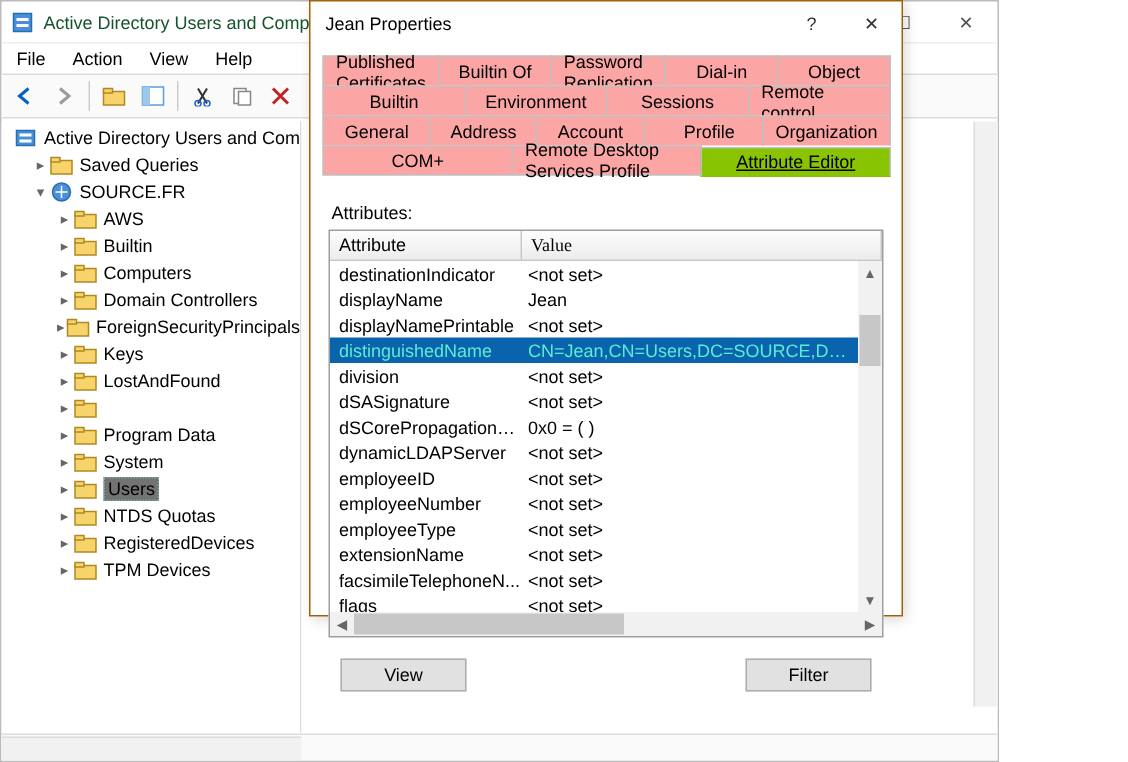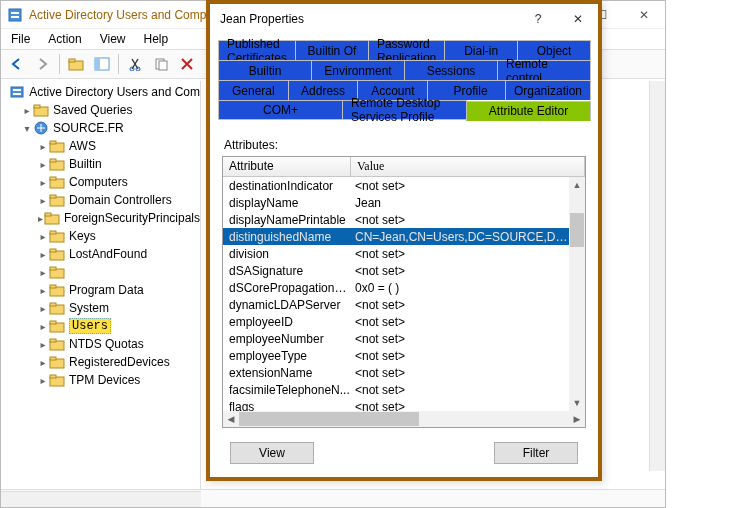--- a/index.html
+++ b/index.html
@@ -2,71 +2,71 @@
 <html><head>
 <meta charset="utf-8">
 <style>
   * { box-sizing: border-box; margin: 0; padding: 0; font-family: "Segoe UI", Tahoma, sans-serif; font-size: 12px; }
   html, body { width: 752px; height: 508px; background: #fff; overflow: hidden; }
 
   
   .app-window { position: absolute; left: 0; top: 0; width: 666px; height: 508px; border: 1px solid #bbb; background: #fff; }
   .app-titlebar { height: 28px; display: flex; align-items: center; padding-left: 6px; border-bottom: 1px solid #eee; }
   .app-titlebar .icon { width: 16px; height: 16px; margin-right: 6px; }
-  .app-titlebar .title { color: #a16207; }
+  .app-titlebar .title { color: #14532d; }
   .window-controls { margin-left: auto; display: flex; }
   .window-controls div { width: 42px; height: 28px; display: flex; align-items: center; justify-content: center; color: #555; }
 
   .menubar { height: 20px; display: flex; align-items: center; padding-left: 10px; gap: 18px; color: #000; }
   .menubar span { cursor: default; }
 
   .toolbar { height: 30px; border-top: 1px solid #ddd; border-bottom: 1px solid #ddd; display: flex; align-items: center; padding: 0 4px; gap: 2px; background: #fafafa; }
   .tb-btn { width: 24px; height: 22px; display: flex; align-items: center; justify-content: center; border: 1px solid transparent; }
   .tb-sep { width: 1px; height: 20px; background: #ccc; margin: 0 2px; }
 
   .workarea { position: absolute; top: 80px; left: 0; right: 0; bottom: 18px; display: flex; }
   .tree-pane { width: 200px; border-right: 1px solid #ddd; overflow: auto; padding-top: 2px; background: #fff; }
   .tree-node { display: flex; align-items: center; height: 18px; padding-left: 4px; white-space: nowrap; }
   .tree-indent { flex: 0 0 auto; }
   .twisty { width: 12px; text-align: center; color: #666; font-size: 10px; }
   .folder-icon { width: 16px; height: 14px; margin-right: 4px; }
   .tree-label { }
-  .tree-label.selected { background: #fde047; border: 1px dotted #7aa; padding: 0 2px; font-family: Liberation Mono, monospace; }
+  .tree-label.selected { background: #737373; border: 1px dotted #7aa; padding: 0 2px; }
 
   .content-pane { flex: 1; background: #fff; position: relative; }
   .content-pane .vscroll { position: absolute; right: 0; top: 0; bottom: 18px; width: 16px; background: #f1f1f1; border-left: 1px solid #ddd; }
 
   .statusbar { position: absolute; left: 0; right: 0; bottom: 0; height: 18px; border-top: 1px solid #ddd; background: #fafafa; }
 
   
-  .dlg { position: absolute; left: 206px; top: 0; width: 396px; height: 481px; background: #fff; border: 4px solid #a16207; box-shadow: 2px 2px 8px rgba(0,0,0,0.15); }
+  .dlg { position: absolute; left: 206px; top: 0; width: 396px; height: 411px; background: #fff; border: 1px solid #a16207; box-shadow: 2px 2px 8px rgba(0,0,0,0.15); }
   .dlg-titlebar { height: 30px; display: flex; align-items: center; padding-left: 10px; }
   .dlg-title { color: #000; }
   .dlg-titlebar .spacer { flex: 1; }
   .dlg-help, .dlg-close { width: 40px; height: 30px; display: flex; align-items: center; justify-content: center; color: #333; }
 
   .tabs-area { padding: 6px 8px; }
   .tab-row { display: flex; }
-  .tab { border: 1px solid #bfbfbf; border-bottom: none; background: #1d4ed8; padding: 2px 8px; height: 20px; display: flex; align-items: center; justify-content: center; margin-right: -1px; cursor: default; }
+  .tab { border: 1px solid #bfbfbf; border-bottom: none; background: #fca5a5; padding: 2px 8px; height: 20px; display: flex; align-items: center; justify-content: center; margin-right: -1px; cursor: default; }
   .tab.active { background: #89c403; font-weight: normal; position: relative; top: 1px; }
   .tab-row.last .tab { border-bottom: 1px solid #bfbfbf; }
   .tab-row.last .tab.active { border-bottom: 1px solid #89c403; }
 
   .dlg-body { padding: 6px 12px; }
   .attr-label { margin: 6px 0 4px 2px; }
   .listview { border: 1px solid #9e9e9e; height: 272px; position: relative; background: #fff; }
   .lv-head { display: flex; height: 20px; background: linear-gradient(#fdfdfd,#ececec); border-bottom: 1px solid #c7c7c7; }
   .lv-head div { border-right: 1px solid #c7c7c7; padding: 2px 6px; color: #000; }
   .lv-col1 { width: 128px; }
   .lv-col2 { flex: 1; font-family: Liberation Serif, serif; }
   .lv-rows { position: absolute; top: 20px; left: 0; right: 16px; bottom: 16px; overflow: hidden; }
   .lv-row { display: flex; height: 17px; align-items: center; }
   .lv-row .c1 { width: 128px; padding-left: 6px; overflow: hidden; text-overflow: ellipsis; white-space: nowrap; }
   .lv-row .c2 { flex: 1; padding-left: 4px; overflow: hidden; text-overflow: ellipsis; white-space: nowrap; }
-  .lv-row.sel { background: #0a64ad; color: #e5e5e5; }
+  .lv-row.sel { background: #0a64ad; color: #5eead4; }
   .lv-vscroll { position: absolute; right: 0; top: 20px; bottom: 16px; width: 16px; background: #f1f1f1; }
   .lv-vscroll .thumb { position: absolute; top: 36px; left: 1px; right: 1px; height: 34px; background: #c7c7c7; }
   .lv-vscroll .arrow { position: absolute; left: 0; right: 0; height: 16px; display:flex; align-items:center; justify-content:center; color:#666; font-size:9px; }
   .lv-vscroll .arrow.up { top: 0; }
   .lv-vscroll .arrow.down { bottom: 0; }
   .lv-hscroll { position: absolute; left: 0; right: 0; bottom: 0; height: 16px; background: #f1f1f1; }
   .lv-hscroll .thumb { position: absolute; left: 16px; top: 1px; bottom: 1px; width: 180px; background: #c7c7c7; }
   .lv-hscroll .arrow { position: absolute; top:0; bottom:0; width:16px; display:flex; align-items:center; justify-content:center; color:#666; font-size:9px; }
   .lv-hscroll .arrow.lft { left:0; }
   .lv-hscroll .arrow.rgt { right:0; }
@@ -346,21 +346,21 @@
       <div class="tab-row">
         <div class="tab" style="flex: 1 1 0%;">General</div>
         <div class="tab" style="flex: 1 1 0%;">Address</div>
         <div class="tab" style="flex: 1 1 0%;">Account</div>
         <div class="tab" style="flex: 1 1 0%; padding-left: 16px;">Profile</div>
         <div class="tab" style="flex: 1 1 0%;">Organization</div>
       </div>
       <div class="tab-row last">
         <div class="tab" style="flex: 1 1 0%;">COM+</div>
         <div class="tab" style="flex: 1 1 0%;">Remote Desktop Services Profile</div>
-        <div class="tab active" style="flex: 1 1 0%;">Attribute Editor</div>
+        <div class="tab active" style="flex: 1 1 0%; text-decoration: underline;">Attribute Editor</div>
       </div>
     </div>
 
   <div class="dlg-body">
     <div class="attr-label">Attributes:</div>
     <div class="listview">
       <div class="lv-head">
         <div class="lv-col1">Attribute</div>
         <div class="lv-col2">Value</div>
       </div>

